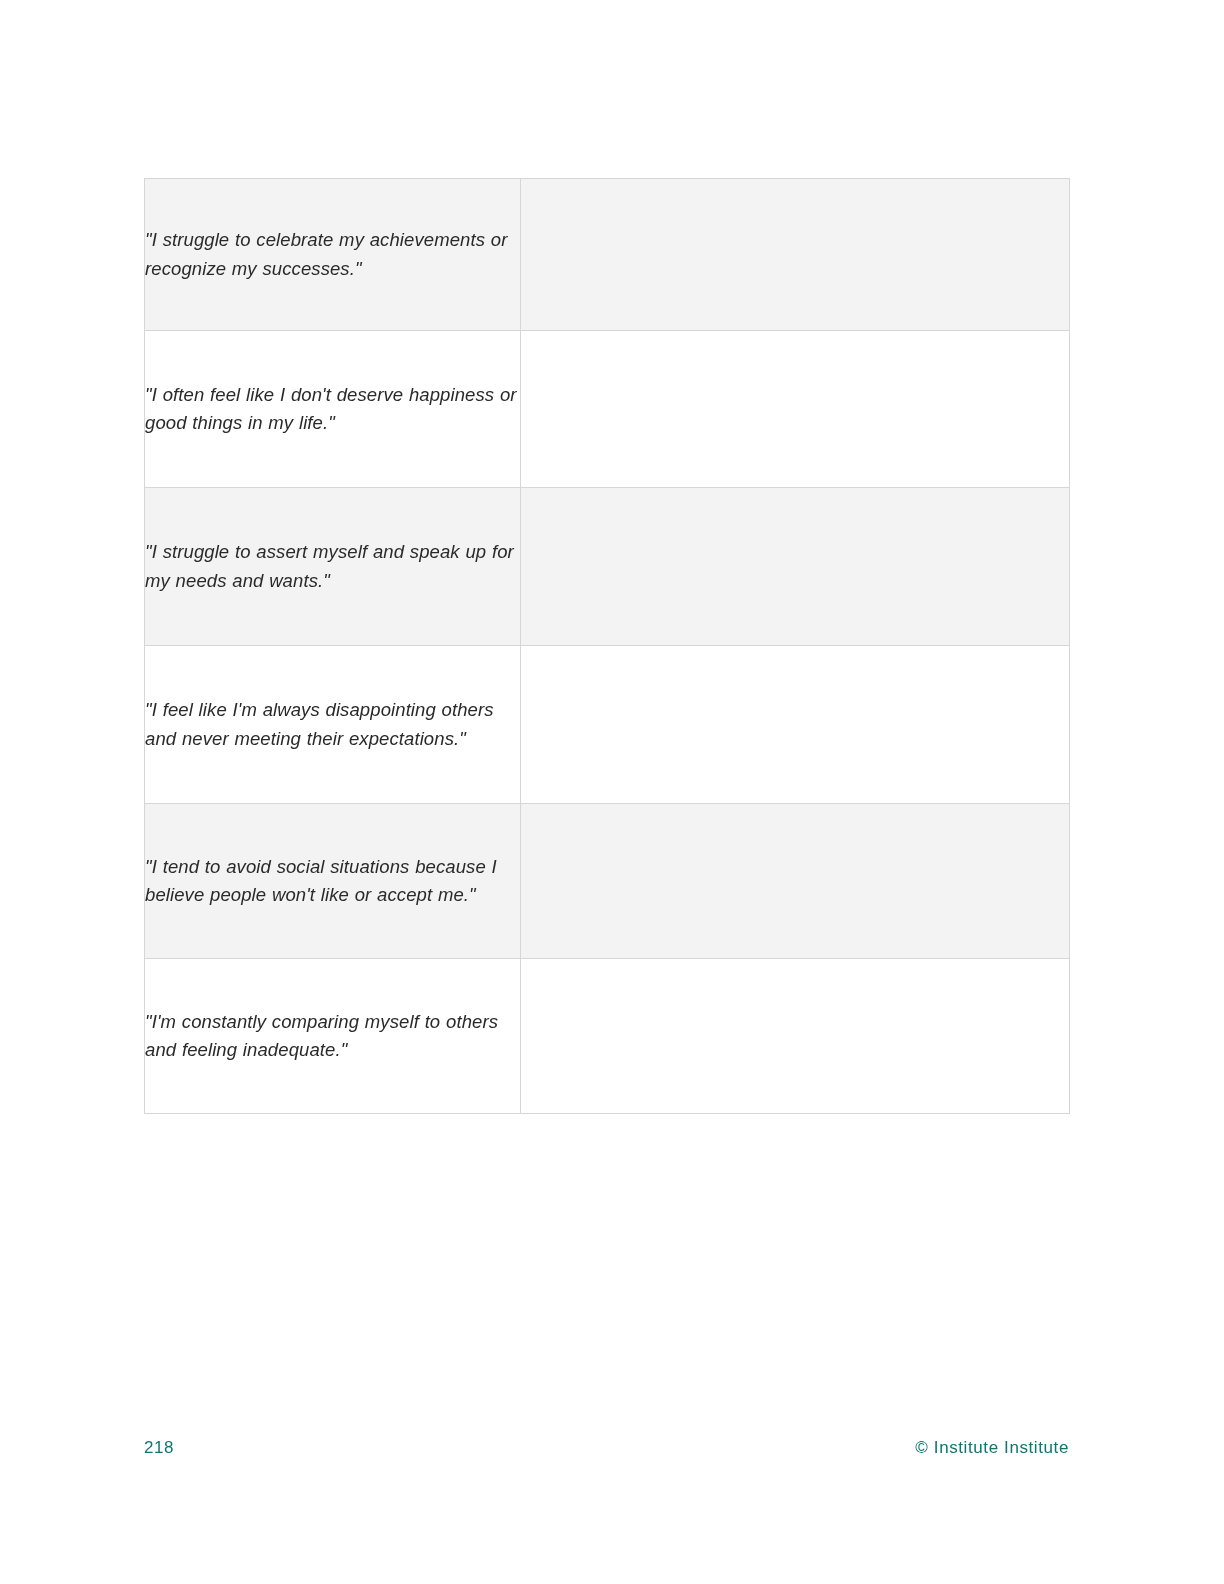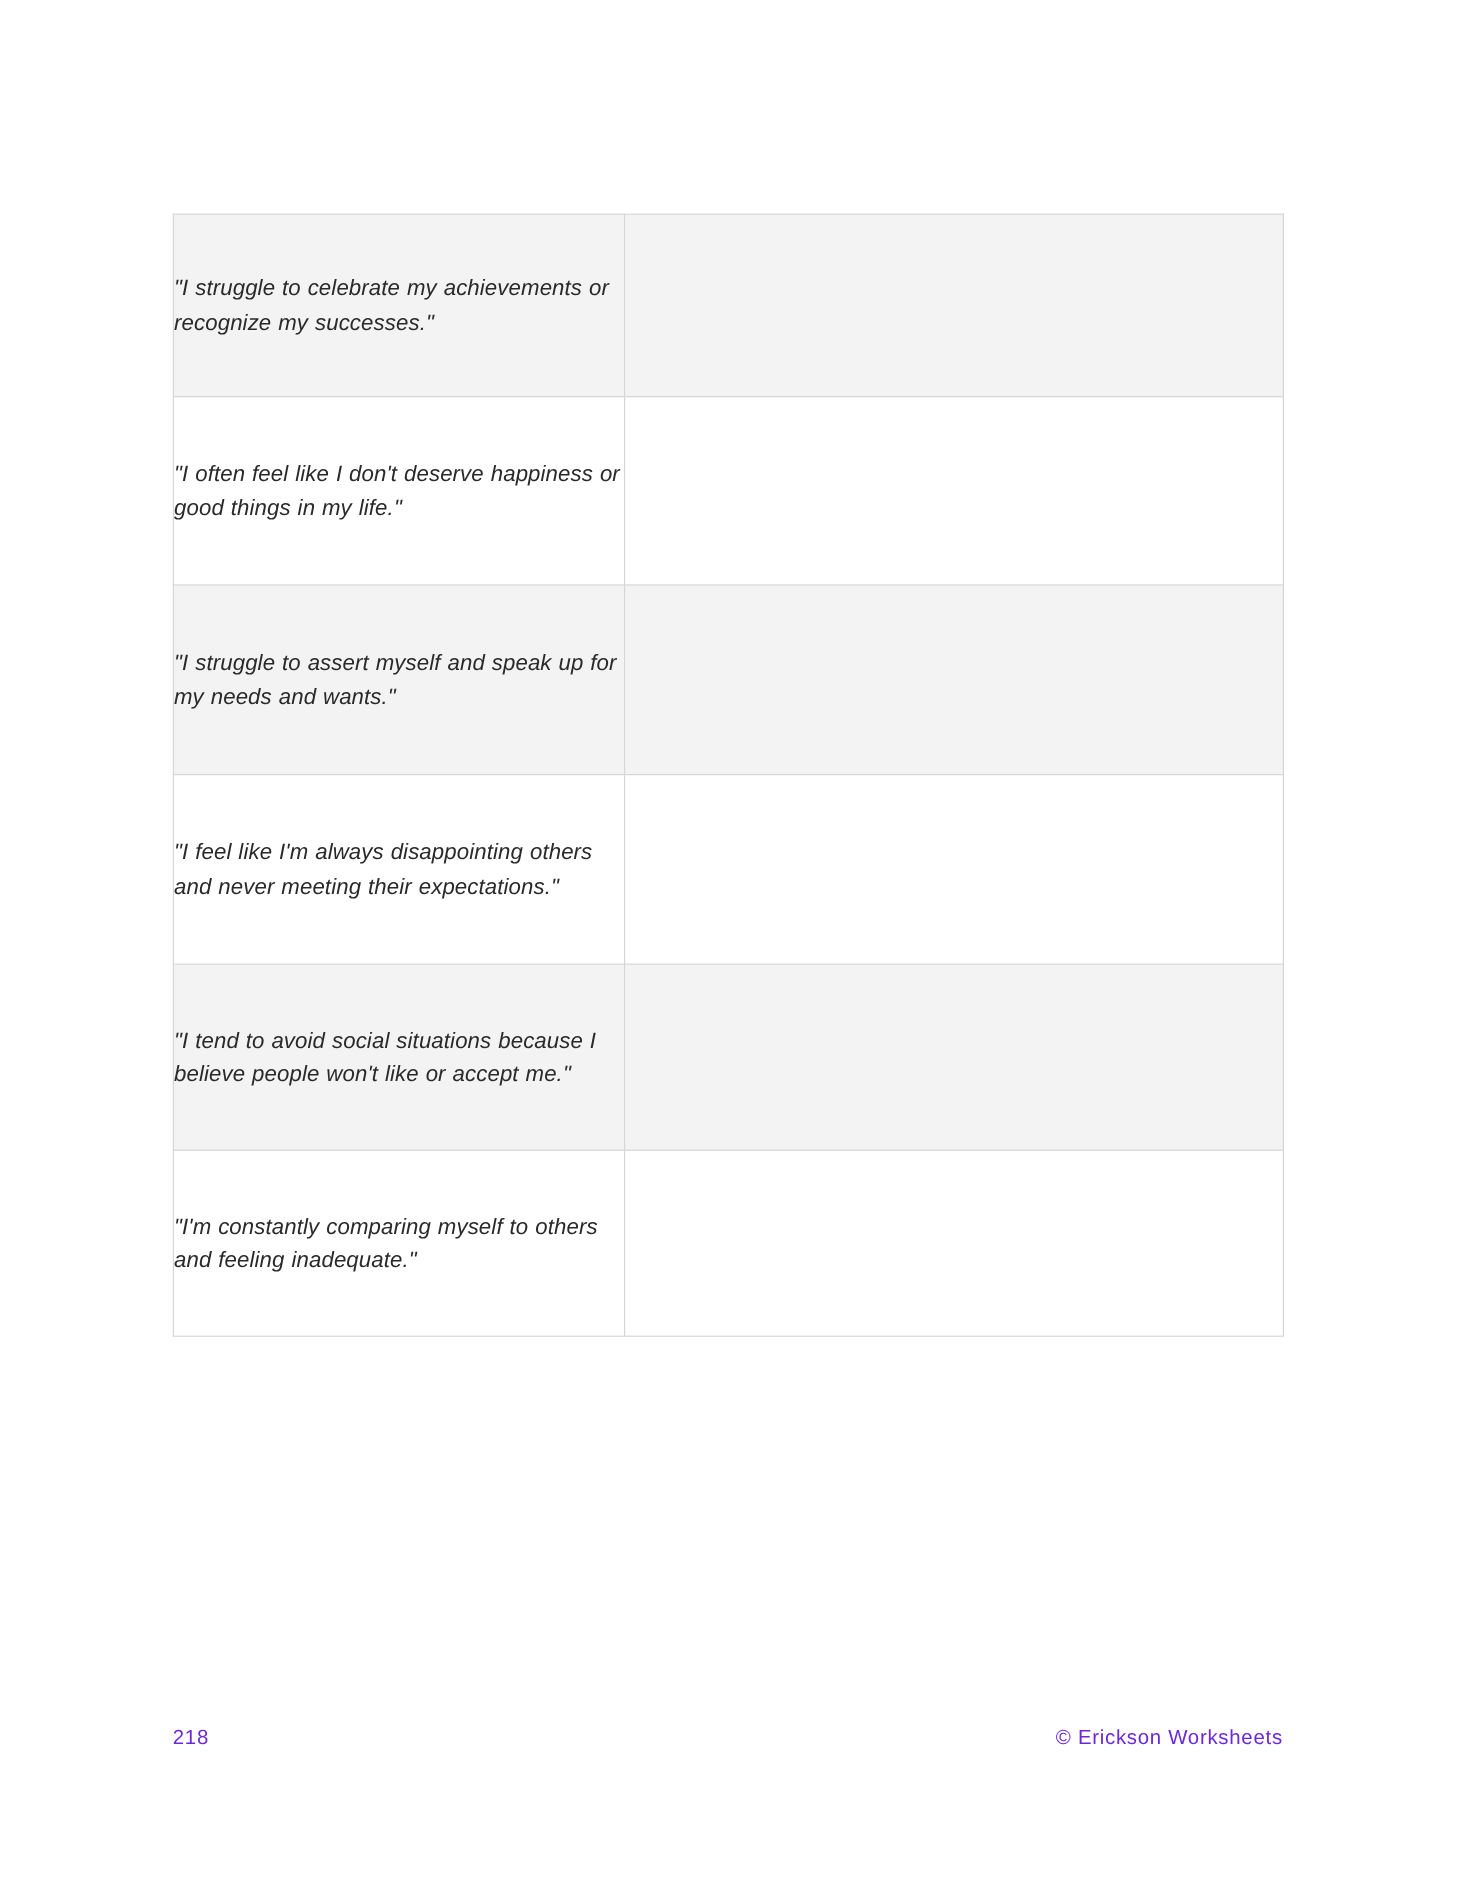--- a/index.html
+++ b/index.html
@@ -74,21 +74,21 @@
   .page-footer {
     position: absolute;
     left: 144px;
     top: 1432px;
     width: 925px;
     height: 32px;
     display: flex;
     align-items: center;
     justify-content: space-between;
     font-size: 17px;
-    color: #6d28d9;
+    color: #0f766e;
     letter-spacing: 0.6px;
   }
   .footer-page-number {
     flex: 0 0 auto;
   }
   .footer-title {
     flex: 1 1 auto;
     text-align: center;
     margin-left: -40px;
   }
@@ -156,16 +156,16 @@
         <td class="cell-response">
           <span></span>
         </td>
       </tr>
 
     </tbody>
   </table>
 
   <div class="page-footer">
     <span class="footer-page-number">218</span>
-    <span class="footer-copyright">© Erickson Worksheets</span>
+    <span class="footer-copyright">© Institute Institute</span>
   </div>
 
 </div>
 
 </body></html>

